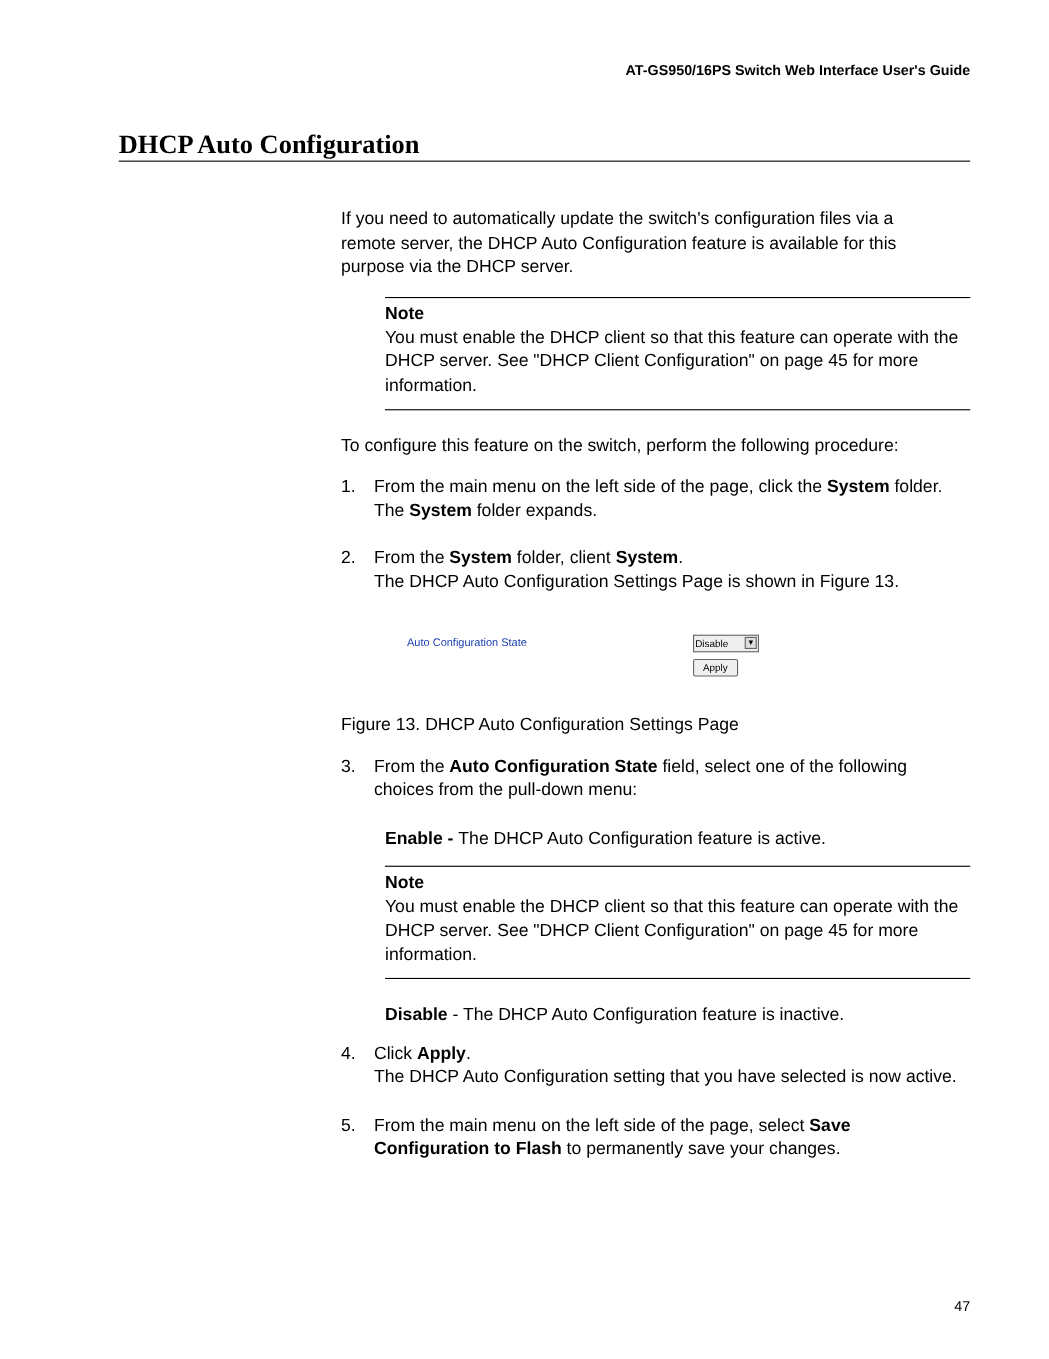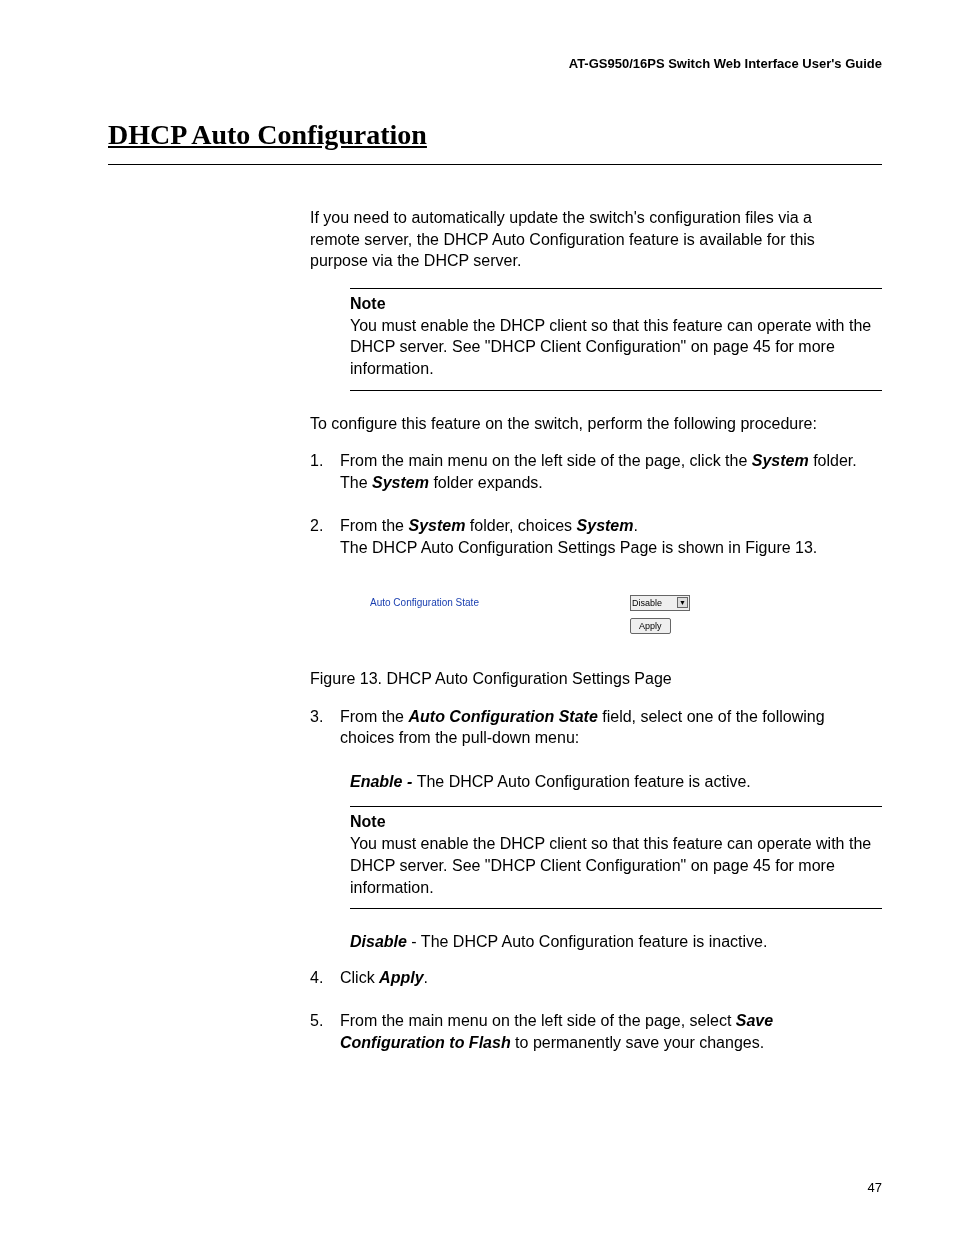--- a/index.html
+++ b/index.html
@@ -19,26 +19,25 @@
   }
   .running-header {
     text-align: right;
     font-size: 13px;
     color: #000;
     margin-bottom: 48px;
     font-weight: bold;
   }
   .section-title {
     font-family: "Times New Roman", Times, serif;
-    font-size: 28px;
+    font-size: 24px;
     font-weight: bold;
     border-bottom: 1.5px solid #000;
-    padding-bottom: 13px;
+    padding-bottom: 0;
     margin-bottom: 42px;
-    text-decoration: underline;
   }
   .body-col {
     margin-left: 202px;
   }
   .para {
     font-size: 16px;
     line-height: 1.35;
     margin: 0 17px 16px 0;
   }
   .note-block {
@@ -66,21 +65,21 @@
   ol.steps > li {
     margin-bottom: 22px;
     position: relative;
     padding-left: 30px;
   }
   ol.steps > li .num {
     position: absolute;
     left: 0;
     top: 0;
   }
-  .b { font-weight: bold; font-style: italic; }
+  .b { font-weight: bold; }
   .sub-indent {
     margin-left: 40px;
     font-size: 16px;
     line-height: 1.35;
     margin-bottom: 14px;
   }
 
   
   .figure {
     margin: 30px 0 18px 52px;
@@ -178,21 +177,21 @@
       <li>
         <span class="num">1.</span>
         <span>
           <span>From the main menu on the left side of the page, click the </span><span class="b">System</span><span> folder.</span><br>
           <span>The </span><span class="b">System</span><span> folder expands.</span>
         </span>
       </li>
       <li>
         <span class="num">2.</span>
         <span>
-          <span>From the </span><span class="b">System</span><span> folder, choices </span><span class="b">System</span><span>.</span><br>
+          <span>From the </span><span class="b">System</span><span> folder, client </span><span class="b">System</span><span>.</span><br>
           <span>The DHCP Auto Configuration Settings Page is shown in Figure 13.</span>
         </span>
       </li>
     </ol>
 
     <div class="figure">
       <div class="fig-row">
         <span class="fig-label">Auto Configuration State</span>
         <span class="fig-select">
           <span>Disable</span>
@@ -226,20 +225,21 @@
 
     <p class="sub-indent">
       <span class="b">Disable</span><span> - The DHCP Auto Configuration feature is inactive.</span>
     </p>
 
     <ol class="steps">
       <li>
         <span class="num">4.</span>
         <span>
           <span>Click </span><span class="b">Apply</span><span>.</span><br>
+          <span>The DHCP Auto Configuration setting that you have selected is now active.</span>
         </span>
       </li>
       <li>
         <span class="num">5.</span>
         <span>
           <span>From the main menu on the left side of the page, select </span><span class="b">Save Configuration to Flash</span><span> to permanently save your changes.</span>
         </span>
       </li>
     </ol>
   </div>

